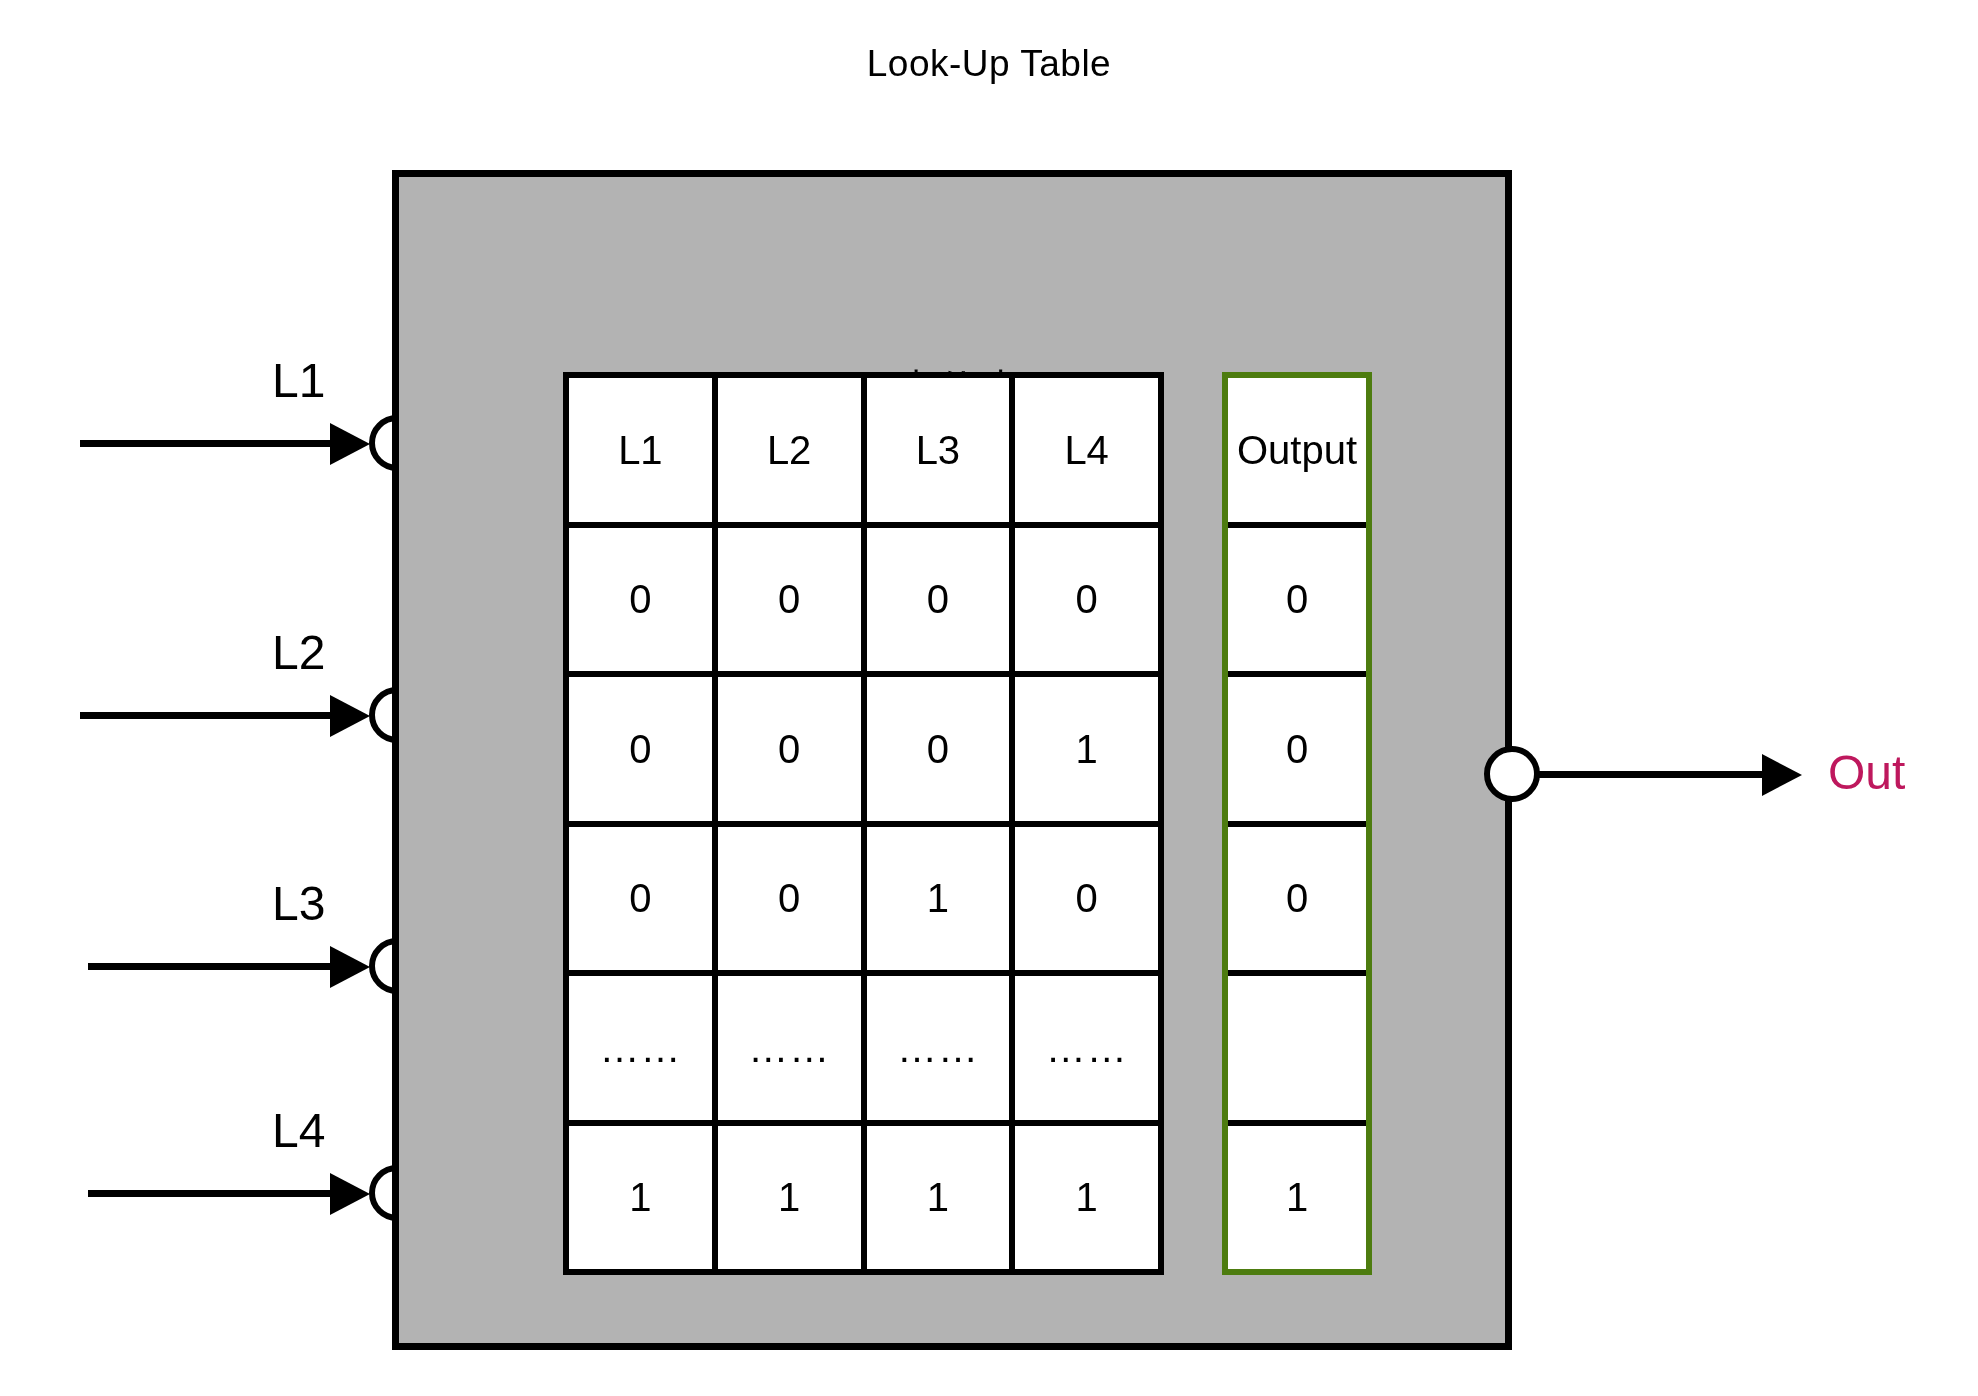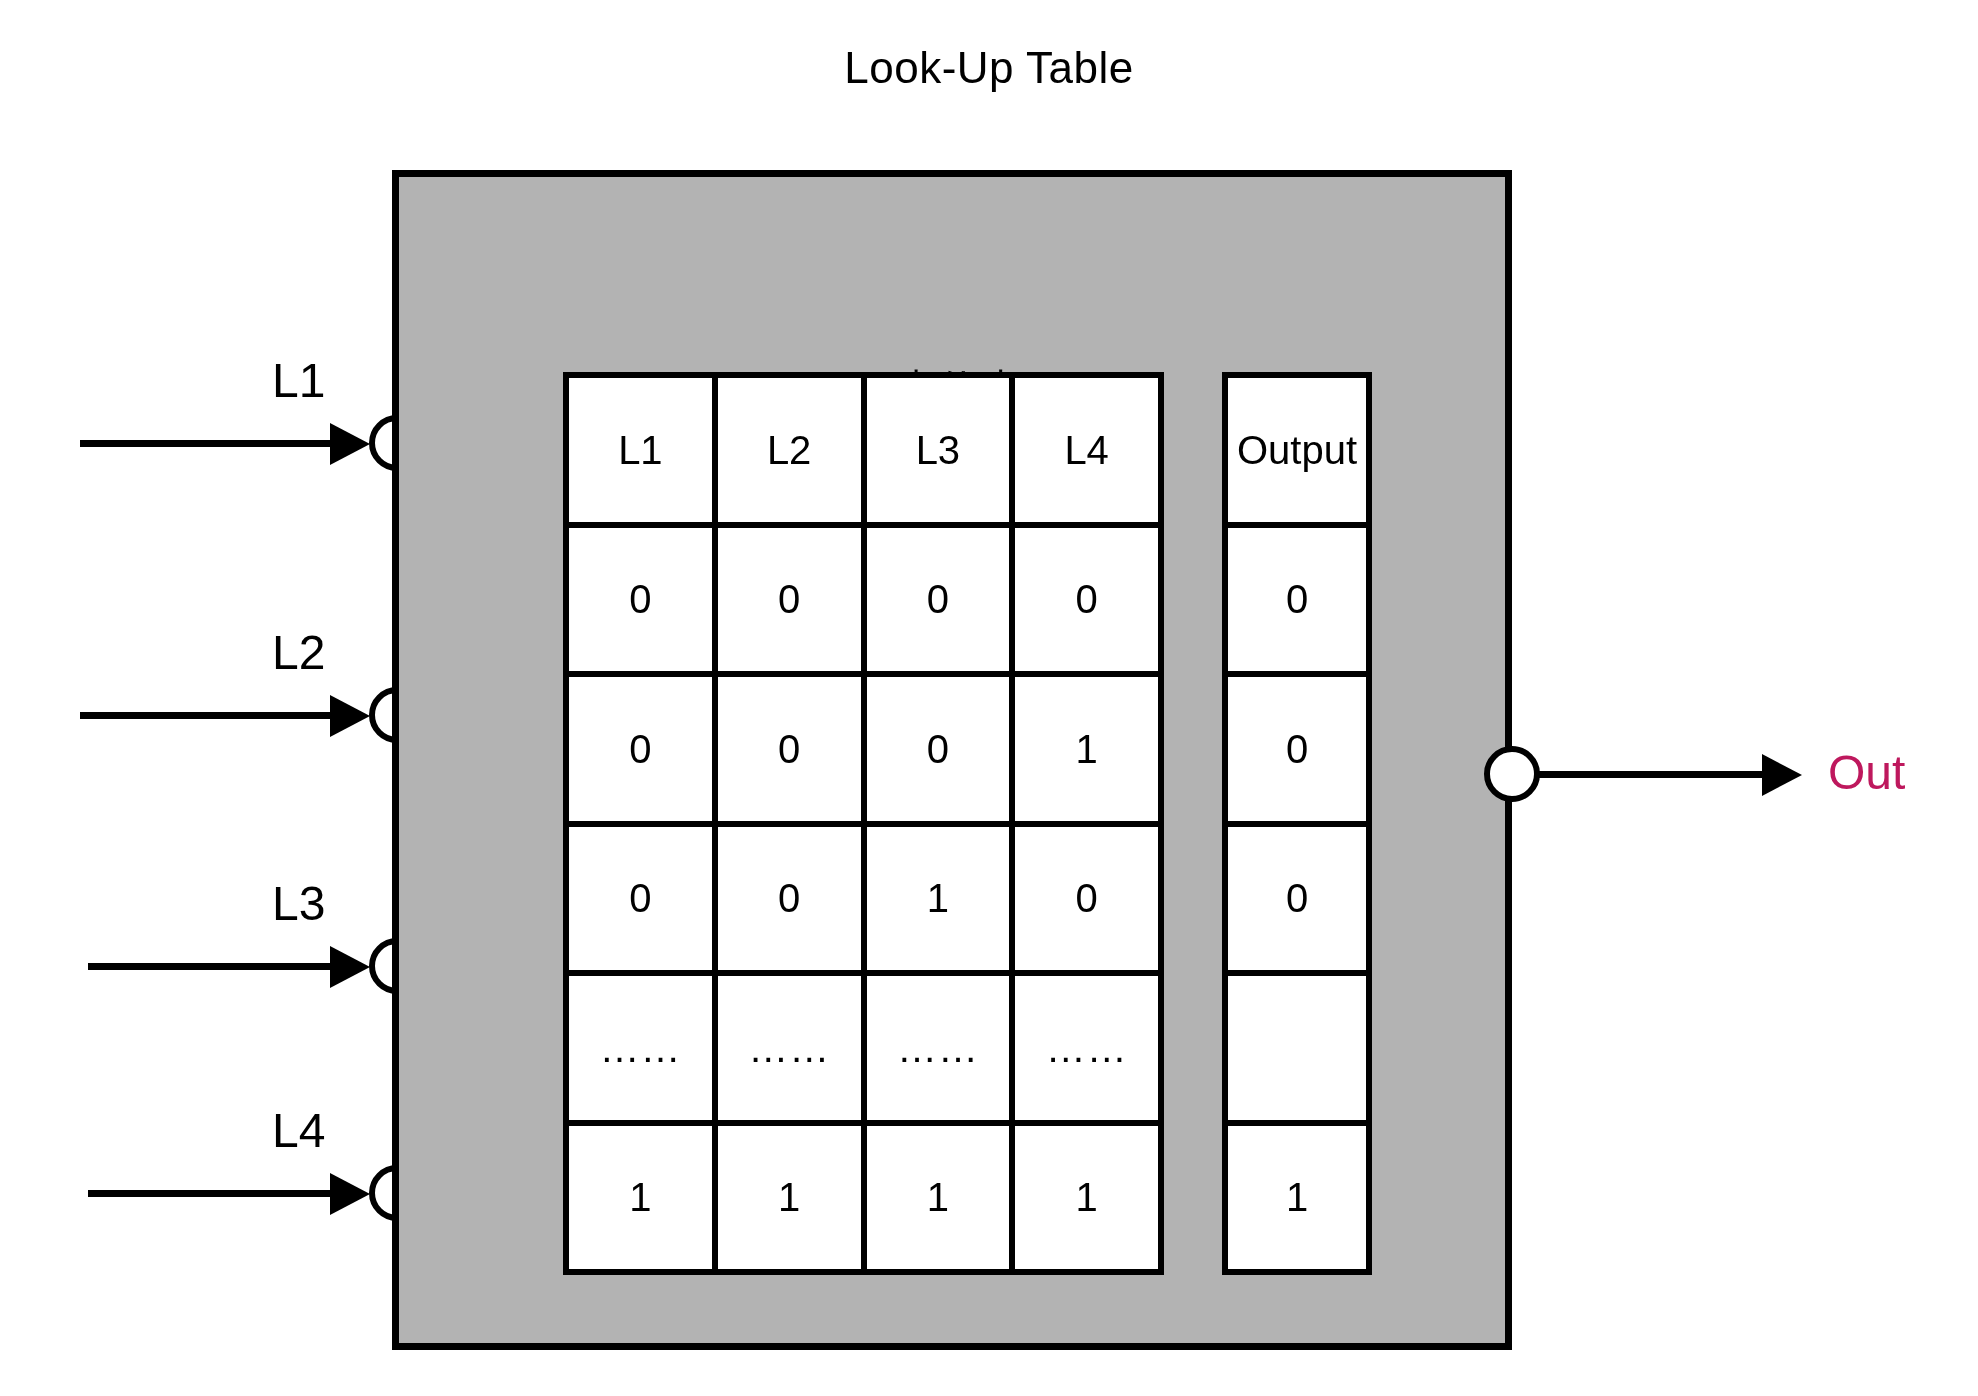--- a/index.html
+++ b/index.html
@@ -19,21 +19,21 @@
     overflow: hidden;
   }
 
   
   .diagram-title {
     position: absolute;
     left: 0;
     top: 44px;
     width: 1978px;
     text-align: center;
-    font-size: 44px;
+    font-size: 37px;
     letter-spacing: 0.5px;
     line-height: 1.1;
     color: #000;
   }
 
   
   .lut-box {
     position: absolute;
     left: 392px;
     top: 170px;
@@ -68,21 +68,21 @@
     display: flex;
     flex-direction: column;
   }
   .tt-output {
     position: absolute;
     left: 823px;   
     top: 195px;
     width: 150px;  
     height: 903px;
     box-sizing: border-box;
-    border: 6px solid #000000;
+    border: 6px solid #4d7c0f;
     background: #ffffff;
     display: flex;
     flex-direction: column;
     text-align: center;
   }
 
   .tt-row {
     display: flex;
     flex: 1 1 0;
     min-height: 0;

